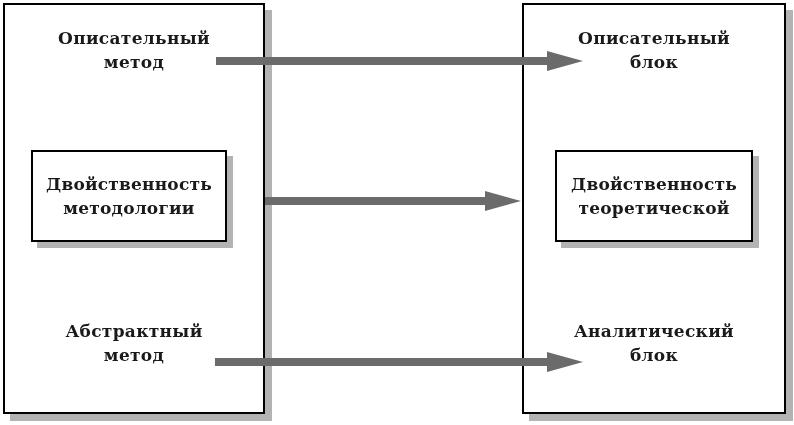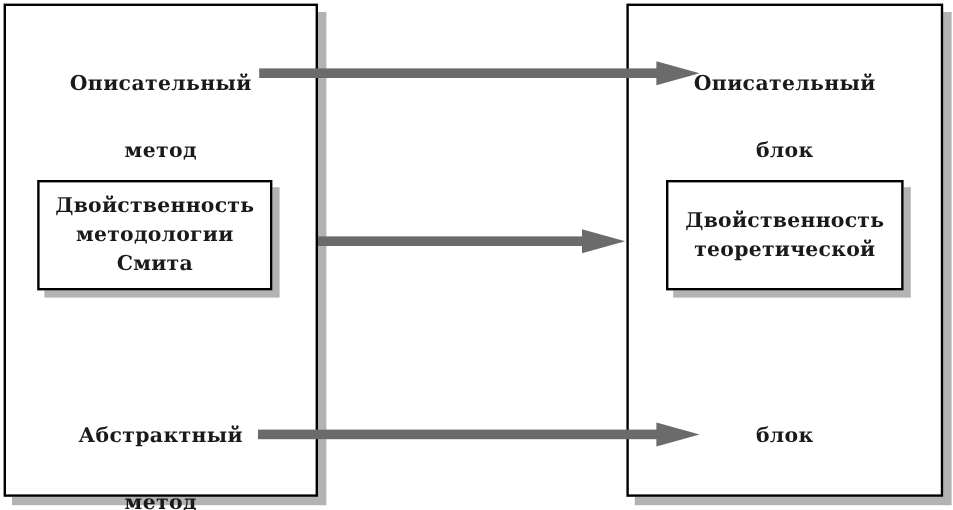--- a/index.html
+++ b/index.html
@@ -34,21 +34,21 @@
     left: 0;
     width: 100%;
     text-align: center;
     font-weight: bold;
     font-size: 17px;
     line-height: 24px;
     letter-spacing: 0.3px;
   }
   .label.top    { top: 21px; }
   .label.bottom { top: 314px; }
-  .label span   { display: block; margin-top: 32px; }
+  .label span   { display: block; }
 
   .inner-box {
     position: absolute;
     top: 145px;
     height: 92px;
     background: #ffffff;
     border: 2px solid #000000;
     box-shadow: 6px 6px 0 #b3b3b3;
     box-sizing: border-box;
     display: flex;
@@ -97,38 +97,38 @@
 <div class="canvas">
 
   <div class="panel left">
     <div class="label top">
       <span>Описательный</span>
       <span>метод</span>
     </div>
     <div class="inner-box">
       <span>Двойственность</span>
       <span>методологии</span>
-      <span>Смита</span>
     </div>
     <div class="label bottom">
       <span>Абстрактный</span>
       <span>метод</span>
     </div>
   </div>
 
   <div class="panel right">
     <div class="label top">
       <span>Описательный</span>
       <span>блок</span>
     </div>
     <div class="inner-box">
       <span>Двойственность</span>
       <span>теоретической</span>
     </div>
     <div class="label bottom">
+      <span>Аналитический</span>
       <span>блок</span>
     </div>
   </div>
 
   <div class="arrow a-top">
     <div class="shaft"></div>
     <div class="head"></div>
   </div>
   <div class="arrow a-middle">
     <div class="shaft"></div>

